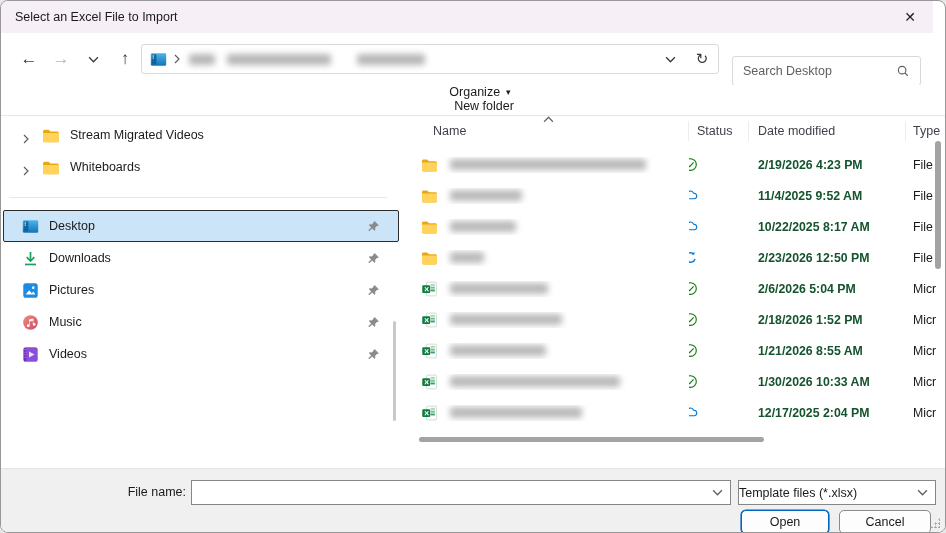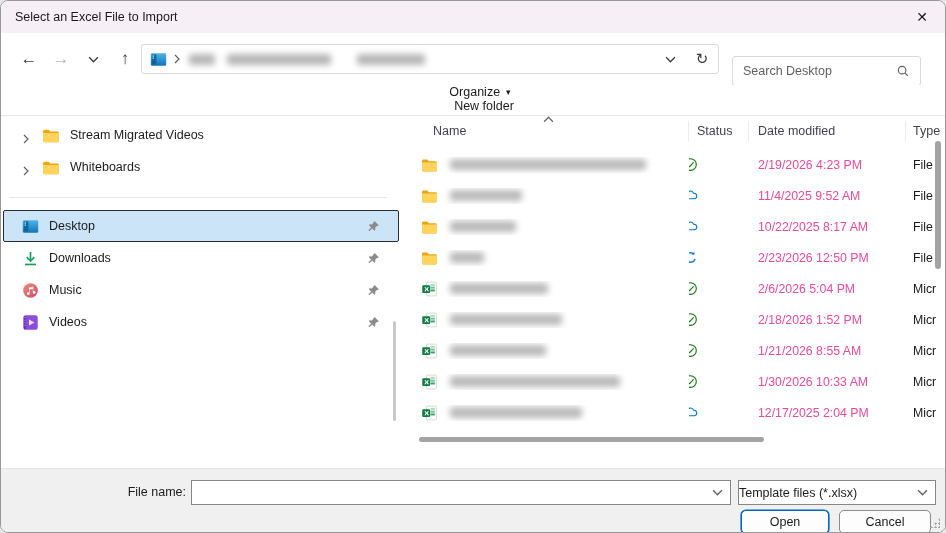--- a/index.html
+++ b/index.html
@@ -1,19 +1,19 @@
 <!DOCTYPE html>
 <html><head>
 <meta charset="utf-8">
 <style>
   html,body{margin:0;padding:0;background:#e8e8e8;font-family:"Liberation Sans",sans-serif;}
   .window{position:relative;width:944px;height:531px;background:#fff;border:1px solid #979797;
     border-radius:8px;overflow:hidden;box-sizing:content-box;}
   
-  .titlebar{position:absolute;left:0;top:0;right:0;height:32px;background:#f7eff6;display:flex;align-items:center;}
+  .titlebar{position:absolute;left:0;top:0;right:12px;height:32px;background:#f7eff6;display:flex;align-items:center;}
   .title{font-size:12.5px;color:#1b1b1b;padding-left:14px;}
   .close-btn{margin-left:auto;width:46px;height:32px;display:flex;align-items:center;justify-content:center;
     font-size:14px;color:#1b1b1b;cursor:default;}
   
   .navbar{position:absolute;left:0;top:32px;right:0;height:52px;background:#fff;}
   .nav-icons{position:absolute;left:12px;top:0;height:52px;display:flex;align-items:center;gap:0;}
   .nav-ic{width:32px;height:32px;display:flex;align-items:center;justify-content:center;font-size:17px;color:#3b3b3b;}
   .nav-ic.disabled{color:#b5b5b5;}
   .nav-ic.small svg{width:11px;height:7px;}
   .addressbar{position:absolute;left:140px;top:11px;width:578px;height:30px;border:1px solid #d9d9d9;border-radius:3px;
@@ -71,21 +71,21 @@
   .hc.type{padding-left:7px;}
   .sort-caret{position:absolute;left:142px;top:0px;width:11px;height:7px;color:#6a6a6a;}
   .rows{margin-top:3px;}
   .lrow{display:grid;grid-template-columns:288px 60px 157px 1fr;height:31px;align-items:center;}
   .cell{overflow:hidden;white-space:nowrap;}
   .cell.name{display:flex;align-items:center;padding-left:20px;}
   .ficon{width:17px;height:16px;flex:0 0 auto;}
   .nblur{height:11px;margin-left:12px;border-radius:3px;background:#a8a8a8;filter:blur(3px);opacity:.8;}
   .cell.status{display:flex;align-items:center;}
   .sicon{width:15px;height:15px;margin-left:-6px;}
-  .cell.date{font-size:12.3px;color:#ec4899;padding-left:9px;}
+  .cell.date{font-size:12.3px;color:#14532d;padding-left:9px;font-weight:bold;}
   .cell.type{font-size:12.3px;color:#191919;padding-left:7px;}
   .vscroll{position:absolute;right:4px;top:25px;width:6px;height:128px;background:#a3a3a3;border-radius:3px;}
   .hscroll{position:absolute;left:18px;bottom:7px;width:345px;height:5px;background:#a3a3a3;border-radius:3px;}
   
   .footer{position:absolute;left:0;right:0;bottom:0;height:64px;background:#f0f0f0;border-top:1px solid #e3e3e3;box-sizing:border-box;}
   .fname-label{position:absolute;left:0;top:16px;width:185px;text-align:right;font-size:12.5px;color:#1b1b1b;}
   .fname-input{position:absolute;left:190px;top:11px;width:540px;height:25px;border:1px solid #868686;background:#fff;
     box-sizing:border-box;display:flex;align-items:center;}
   .fname-input input{flex:1;border:none;outline:none;height:100%;font-size:12.5px;padding:0 6px;background:transparent;}
   .combo-chev{width:26px;height:100%;display:flex;align-items:center;justify-content:center;color:#5f5f5f;}
@@ -326,20 +326,29 @@
             <svg class="q-ic">
               <use href="#i-downloads"></use>
             </svg>
             <span class="q-label">Downloads</span>
             <svg class="pin">
               <use href="#i-pin"></use>
             </svg>
           </div>
           <div class="quick-row">
             <svg class="q-ic">
+              <use href="#i-pictures"></use>
+            </svg>
+            <span class="q-label">Pictures</span>
+            <svg class="pin">
+              <use href="#i-pin"></use>
+            </svg>
+          </div>
+          <div class="quick-row">
+            <svg class="q-ic">
               <use href="#i-music"></use>
             </svg>
             <span class="q-label">Music</span>
             <svg class="pin">
               <use href="#i-pin"></use>
             </svg>
           </div>
           <div class="quick-row">
             <svg class="q-ic">
               <use href="#i-videos"></use>

